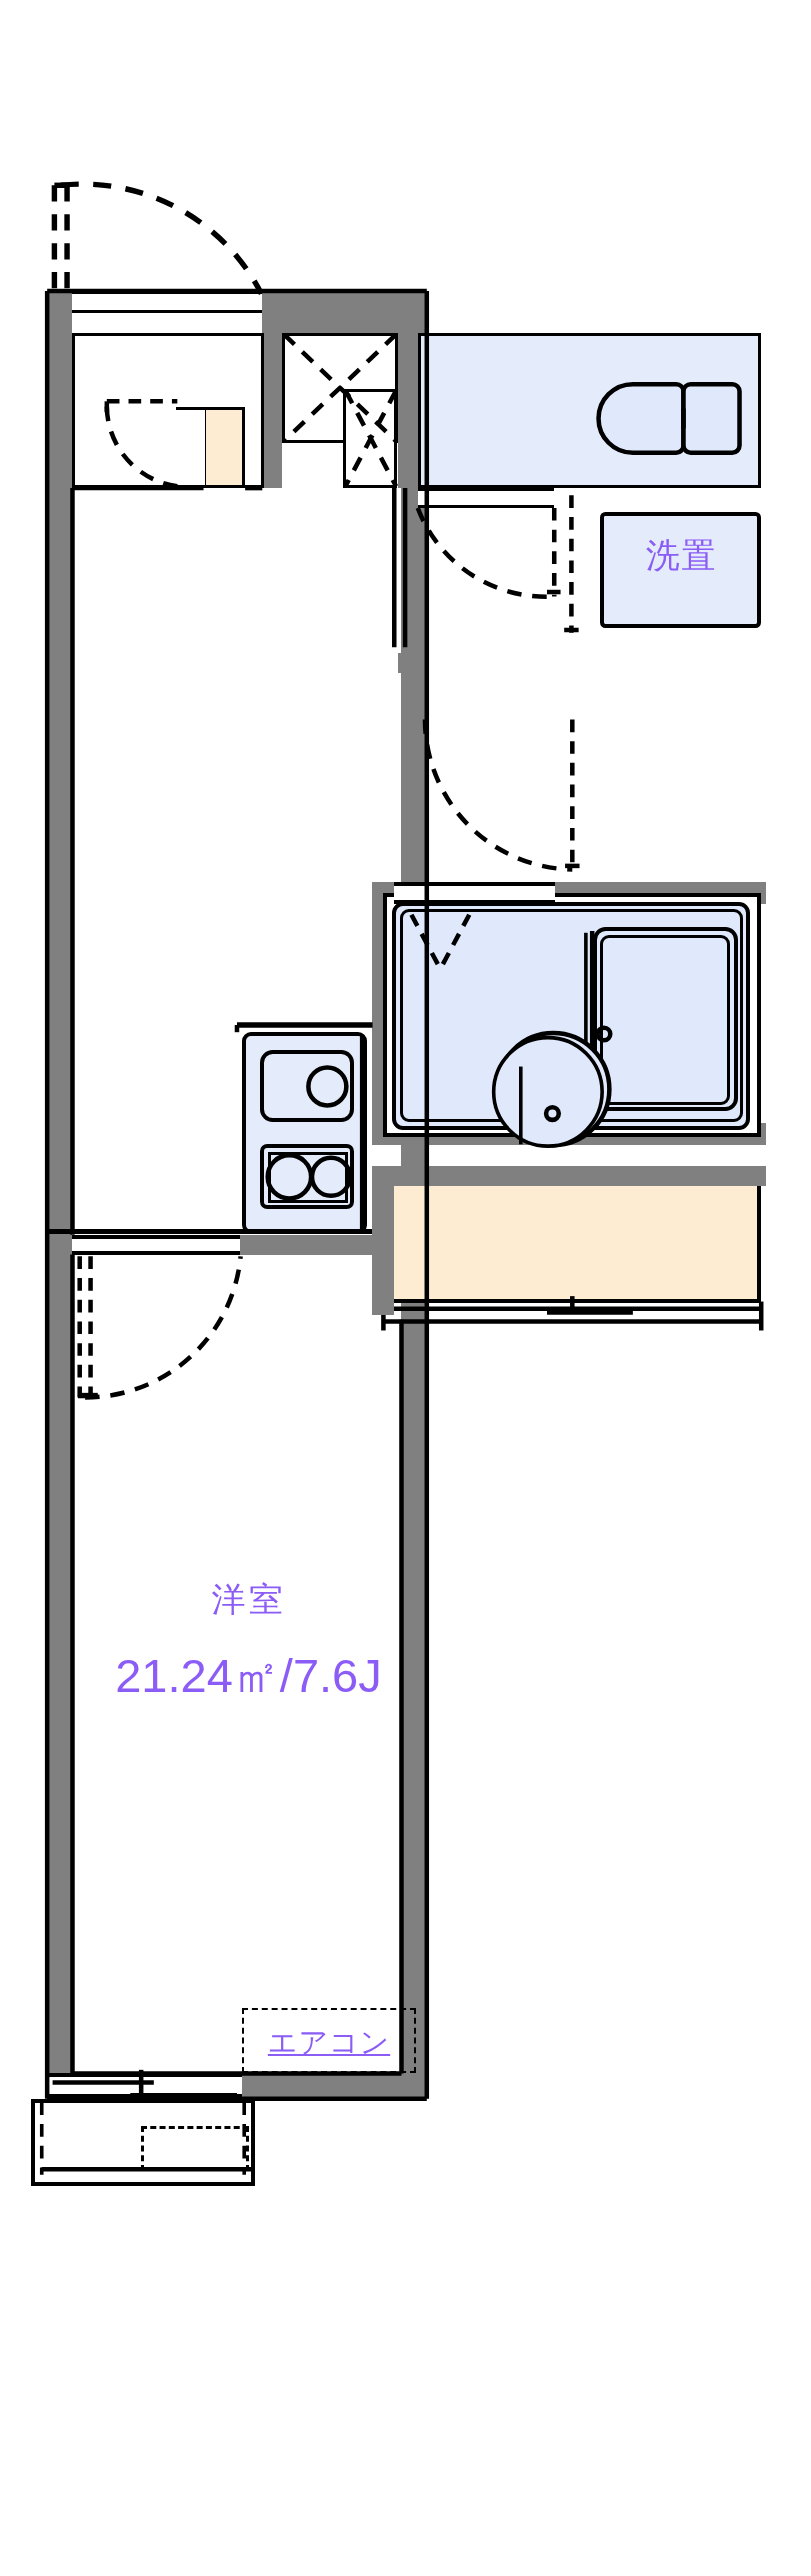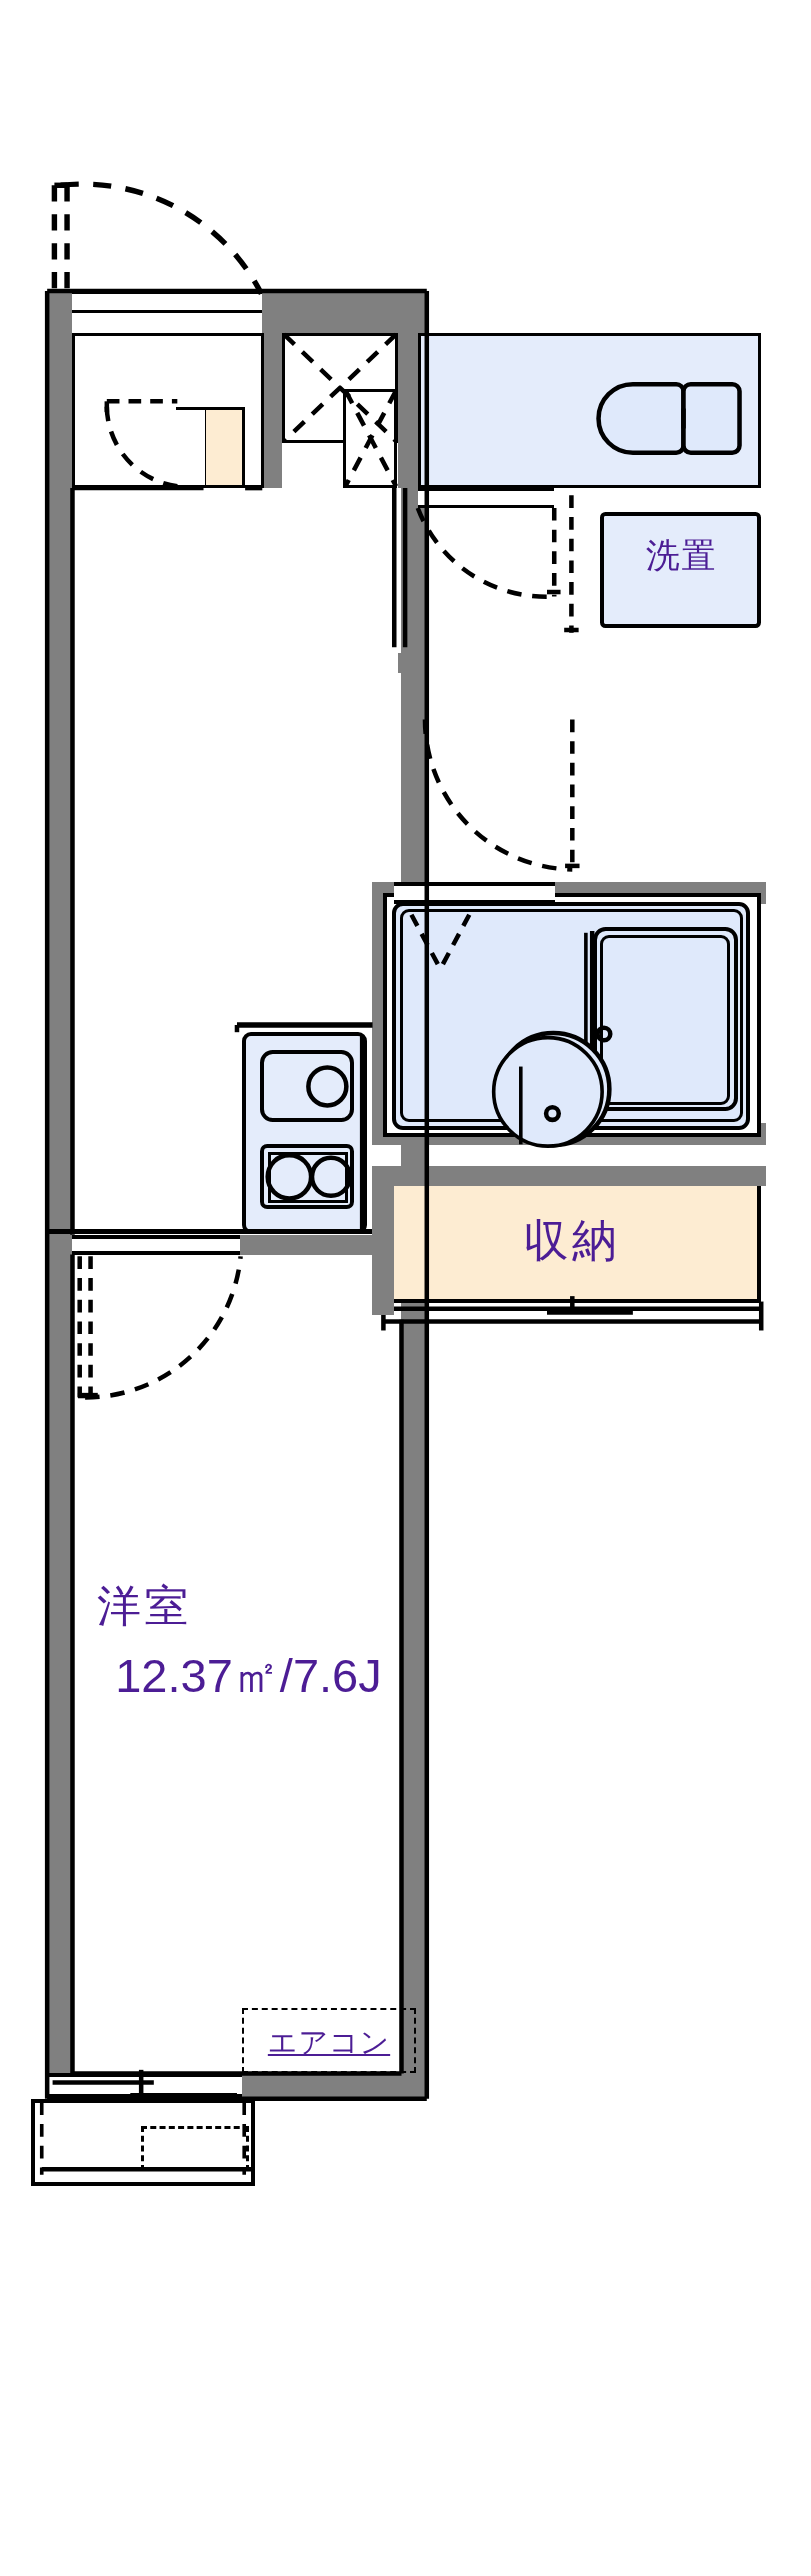--- a/index.html
+++ b/index.html
@@ -7,21 +7,21 @@
   #plan{position:relative;width:812px;height:2576px;background:#ffffff;overflow:hidden;}
   .abs{position:absolute;box-sizing:border-box;}
   
   .wallfill{background:#808080;}
   .thin{background:#000000;}
   .whitefill{background:#ffffff;}
   .bluefill{background:#e4ecfb;}
   .bathblue{background:#dfe9fb;}
   .creamfill{background:#fdecd2;}
   .dashedbox{border:2.7px dashed #000;background:transparent;}
-  .label{position:absolute;color:#4c1d95;white-space:nowrap;}
+  .label{position:absolute;color:#8b5cf6;white-space:nowrap;}
   .jp{font-family:"DejaVu Sans","Liberation Sans",sans-serif;}
   svg{position:absolute;left:0;top:0;overflow:visible;}
   .roomname{font-size:40px;letter-spacing:3.6px;}
   .roomarea{font-size:36px;letter-spacing:0px;}
   .smalljp{font-size:31px;letter-spacing:1.8px;}
   .tinyjp{font-size:24.4px;letter-spacing:0.9px;text-decoration:underline;}
 </style>
 </head>
 <body>
 
@@ -158,21 +158,20 @@
 
   <div class="abs whitefill" style="left:394px;top:882px;width:161px;height:22px;border-top:4.5px solid #000;border-bottom:4.5px solid #000;"></div>
 
   <svg width="812" height="2576" style="pointer-events:none;" viewBox="0 0 898 2850">
     <path d="M 633 796 L 633 962" stroke="#000" stroke-width="5" stroke-dasharray="14,10" fill="none"></path>
     <path d="M 625 958 L 641 958" stroke="#000" stroke-width="5" fill="none"></path>
     <path d="M 470 796 A 166 166 0 0 0 633 962" stroke="#000" stroke-width="5" stroke-dasharray="16,12" fill="none"></path>
   </svg>
 
   <div class="abs creamfill" style="left:383px;top:1182px;width:378px;height:121px;border:4.5px solid #000;"></div>
-  <div class="label jp roomname" style="left:383px;top:1211px;width:378px;text-align:center;font-size:45px;">収納</div>
 
   <svg width="812" height="2576" style="pointer-events:none;" viewBox="0 0 898 2850">
     <path d="M 424 1448 L 842 1448" stroke="#000" stroke-width="5" fill="none"></path>
     <path d="M 424 1462 L 842 1462" stroke="#000" stroke-width="5" fill="none"></path>
     <path d="M 424 1440 L 424 1472" stroke="#000" stroke-width="5" fill="none"></path>
     <path d="M 842 1440 L 842 1472" stroke="#000" stroke-width="5" fill="none"></path>
     <path d="M 633 1434 L 633 1452" stroke="#000" stroke-width="5" fill="none"></path>
     <path d="M 605 1452 L 700 1452" stroke="#000" stroke-width="5" fill="none"></path>
   </svg>
   <div class="abs wallfill" style="left:372px;top:1166px;width:22px;height:149px;"></div>
@@ -203,22 +202,22 @@
 
   <div class="abs whitefill" style="left:72px;top:1235px;width:168px;height:20px;border-top:4.5px solid #000;border-bottom:4.5px solid #000;"></div>
 
   <svg width="812" height="2576" style="pointer-events:none;" viewBox="0 0 898 2850">
     <path d="M 88 1390 L 88 1546" stroke="#000" stroke-width="5" stroke-dasharray="14,10" fill="none"></path>
     <path d="M 100 1390 L 100 1546" stroke="#000" stroke-width="5" stroke-dasharray="14,10" fill="none"></path>
     <path d="M 86 1544 L 108 1544" stroke="#000" stroke-width="6" fill="none"></path>
     <path d="M 94 1546 A 172 172 0 0 0 266 1390" stroke="#000" stroke-width="5" stroke-dasharray="16,12" fill="none"></path>
   </svg>
 
-  <div class="label jp roomname" style="left:72px;top:1577px;width:354px;text-align:left;font-size:44px;margin-left:25px;">洋室</div>
-  <div class="label roomarea" style="left:54px;top:1645px;width:389px;text-align:center;font-size:47px;">12.37㎡/7.6J</div>
+  <div class="label jp roomname" style="left:72px;top:1577px;width:354px;text-align:center;font-size:34px;">洋室</div>
+  <div class="label roomarea" style="left:54px;top:1645px;width:389px;text-align:center;font-size:47px;">21.24㎡/7.6J</div>
 
   <div class="abs dashedbox" style="left:242px;top:2008px;width:174px;height:65px;"></div>
   <div class="label jp tinyjp" style="left:242px;top:2023px;width:174px;text-align:center;font-size:29px;">エアコン</div>
 
   <div class="abs whitefill" style="left:47px;top:2073px;width:195px;height:25px;border-top:4.5px solid #000;border-bottom:4.5px solid #000;"></div>
 
   <svg width="812" height="2576" style="pointer-events:none;" viewBox="0 0 898 2850">
     <path d="M 58 2304 L 170 2304" stroke="#000" stroke-width="5" fill="none"></path>
     <path d="M 144 2318 L 262 2318" stroke="#000" stroke-width="5" fill="none"></path>
     <path d="M 156 2290 L 156 2334" stroke="#000" stroke-width="5" fill="none"></path>

